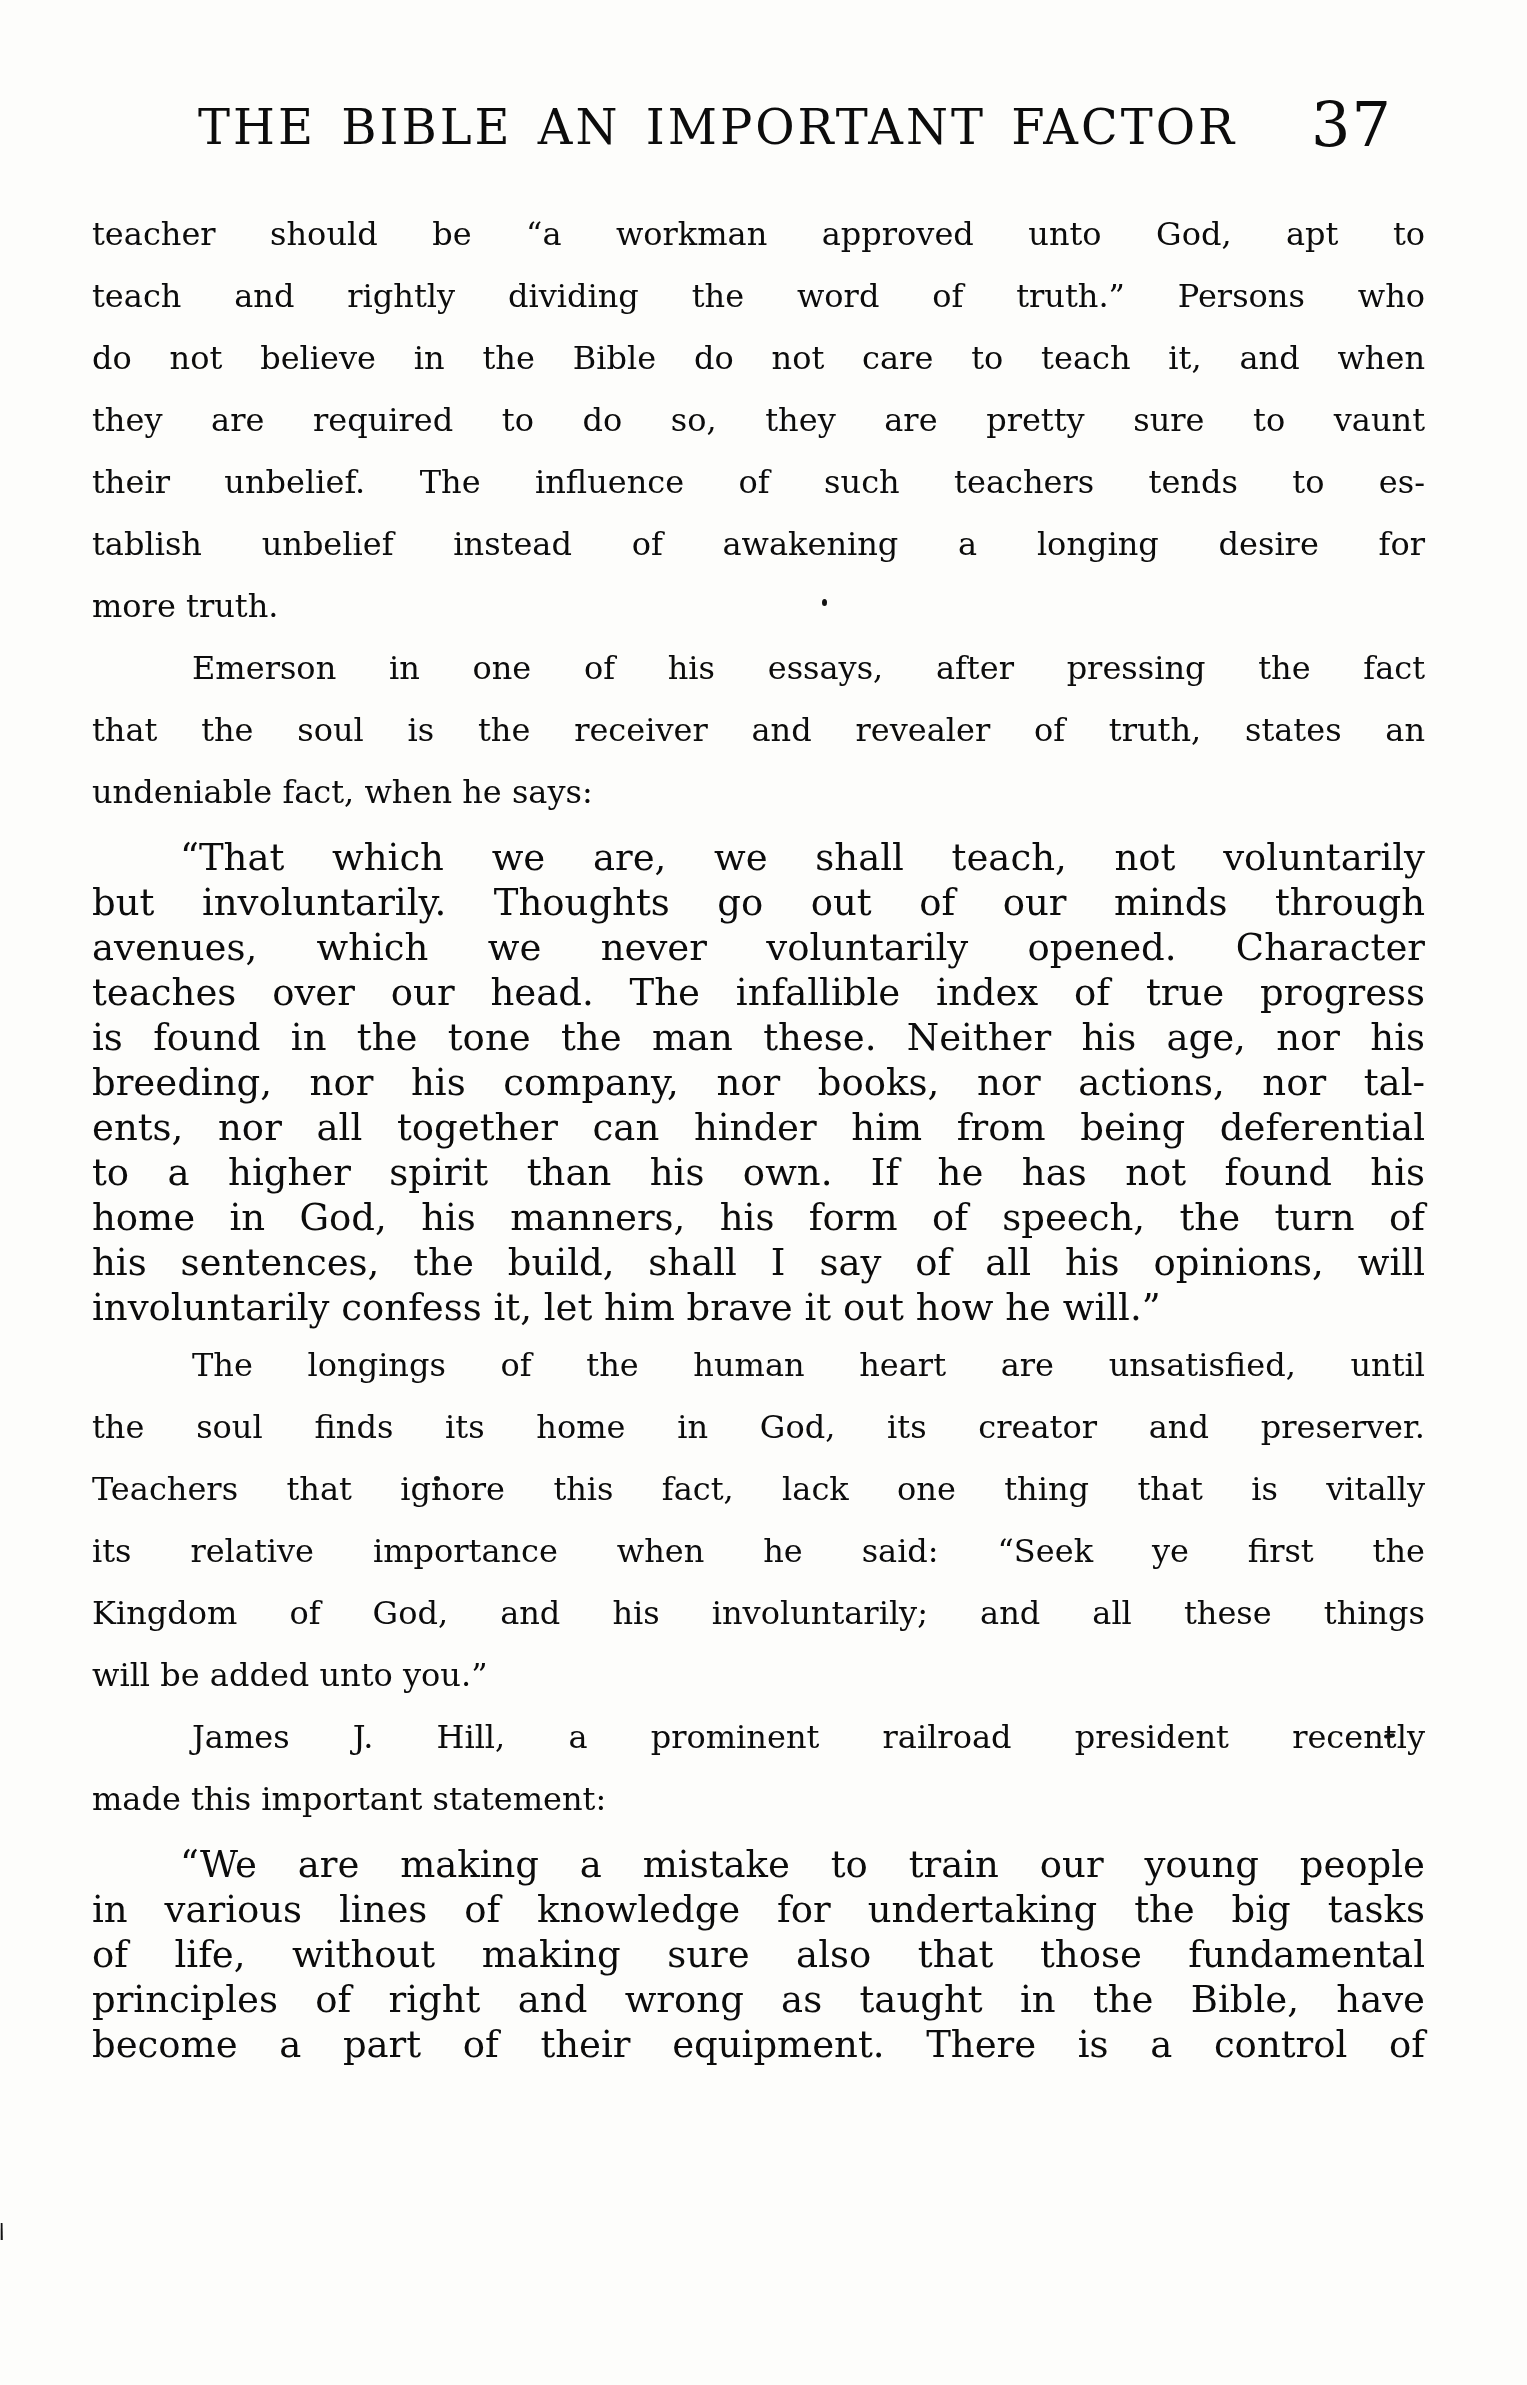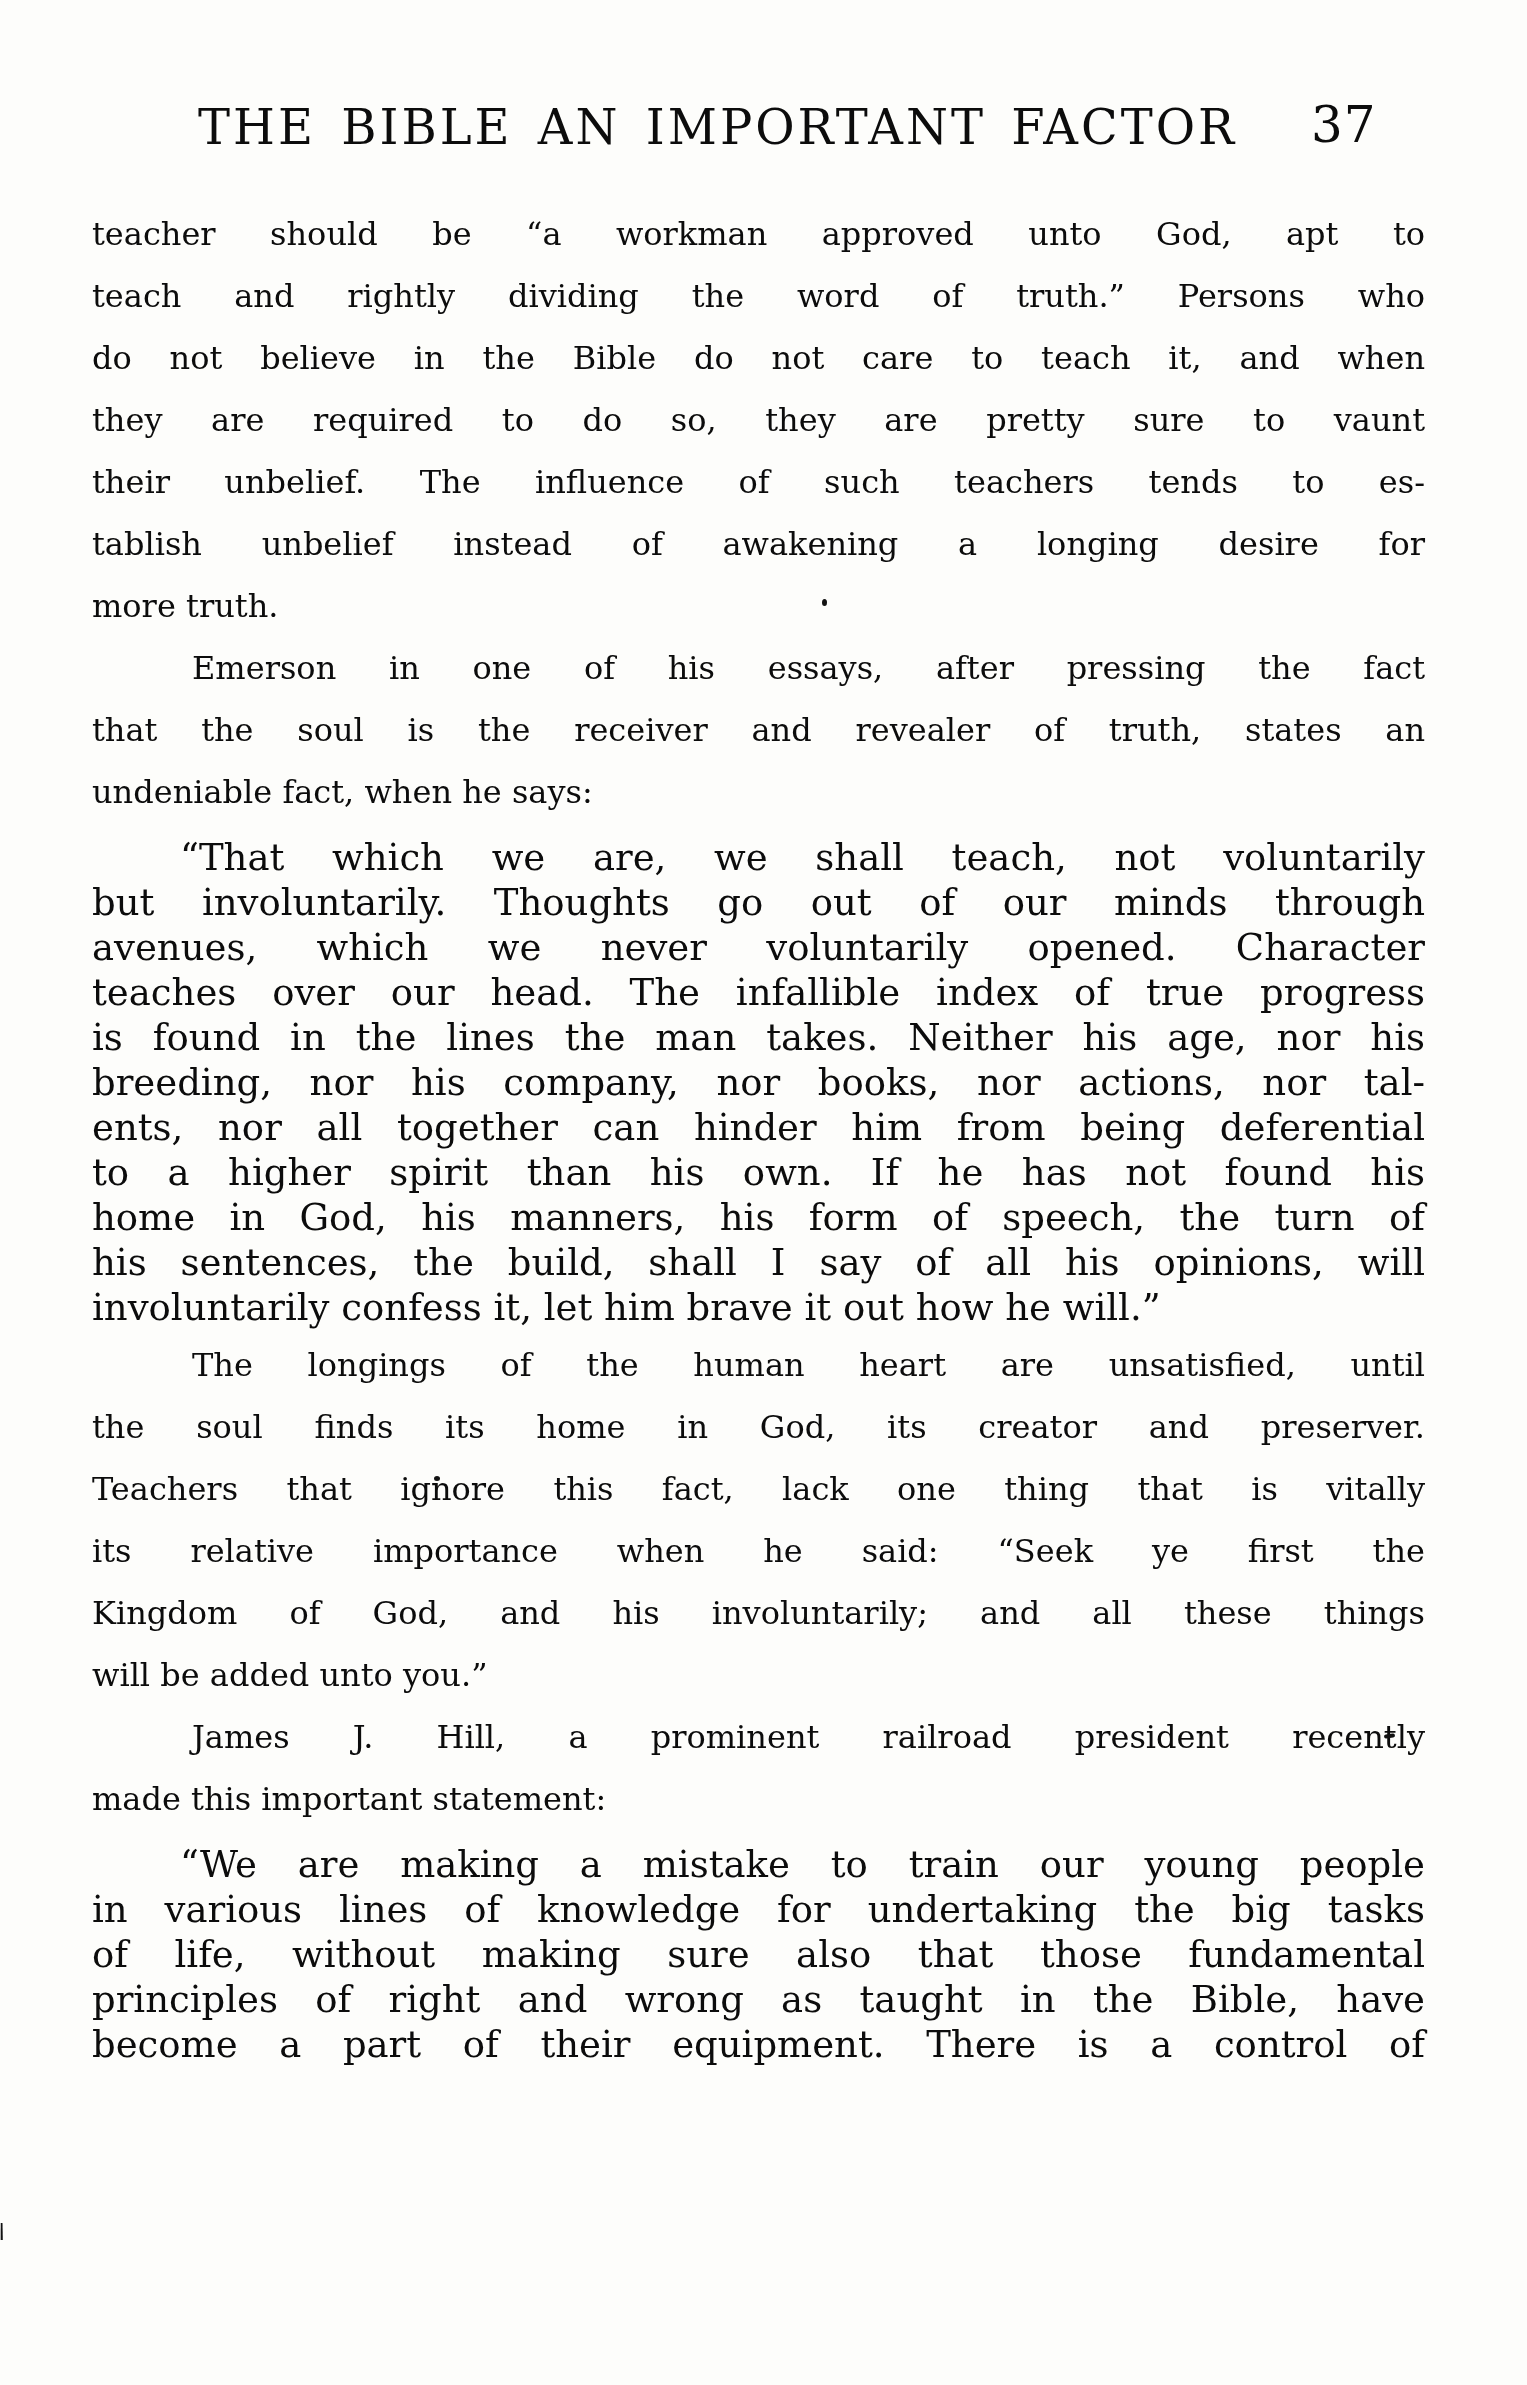--- a/index.html
+++ b/index.html
@@ -14,21 +14,21 @@
 
   
   .running-title{
     position:absolute;left:198px;top:101px;
     font-size:48px;line-height:52px;
     letter-spacing:3px;word-spacing:7px;
     white-space:nowrap;
   }
   .page-number{
     position:absolute;left:1311px;top:99px;
-    font-size:50px;line-height:52px;letter-spacing:1px;
+    font-size:62px;line-height:52px;letter-spacing:1px;
   }
 
   
   .text-column{position:absolute;left:92px;top:203px;width:1333px;}
 
   .par{margin:0;}
   .par .line{
     text-align:justify;
     text-align-last:justify;
     text-justify:inter-word;
@@ -80,21 +80,21 @@
       <div class="par body">
         <div class="line indent">Emerson in one of his essays, after pressing the fact</div>
         <div class="line">that the soul is the receiver and revealer of truth, states an</div>
         <div class="line last">undeniable fact, when he says:</div>
       </div>
       <div class="par quote">
         <div class="line indent">“That which we are, we shall teach, not voluntarily</div>
         <div class="line">but involuntarily. Thoughts go out of our minds through</div>
         <div class="line">avenues, which we never voluntarily opened. Character</div>
         <div class="line">teaches over our head. The infallible index of true progress</div>
-        <div class="line">is found in the lines the man takes. Neither his age, nor his</div>
+        <div class="line">is found in the tone the man these. Neither his age, nor his</div>
         <div class="line">breeding, nor his company, nor books, nor actions, nor tal-</div>
         <div class="line">ents, nor all together can hinder him from being deferential</div>
         <div class="line">to a higher spirit than his own. If he has not found his</div>
         <div class="line">home in God, his manners, his form of speech, the turn of</div>
         <div class="line">his sentences, the build, shall I say of all his opinions, will</div>
         <div class="line last">involuntarily confess it, let him brave it out how he will.”</div>
       </div>
       <div class="par body">
         <div class="line indent">The longings of the human heart are unsatisfied, until</div>
         <div class="line">the soul finds its home in God, its creator and preserver.</div>

